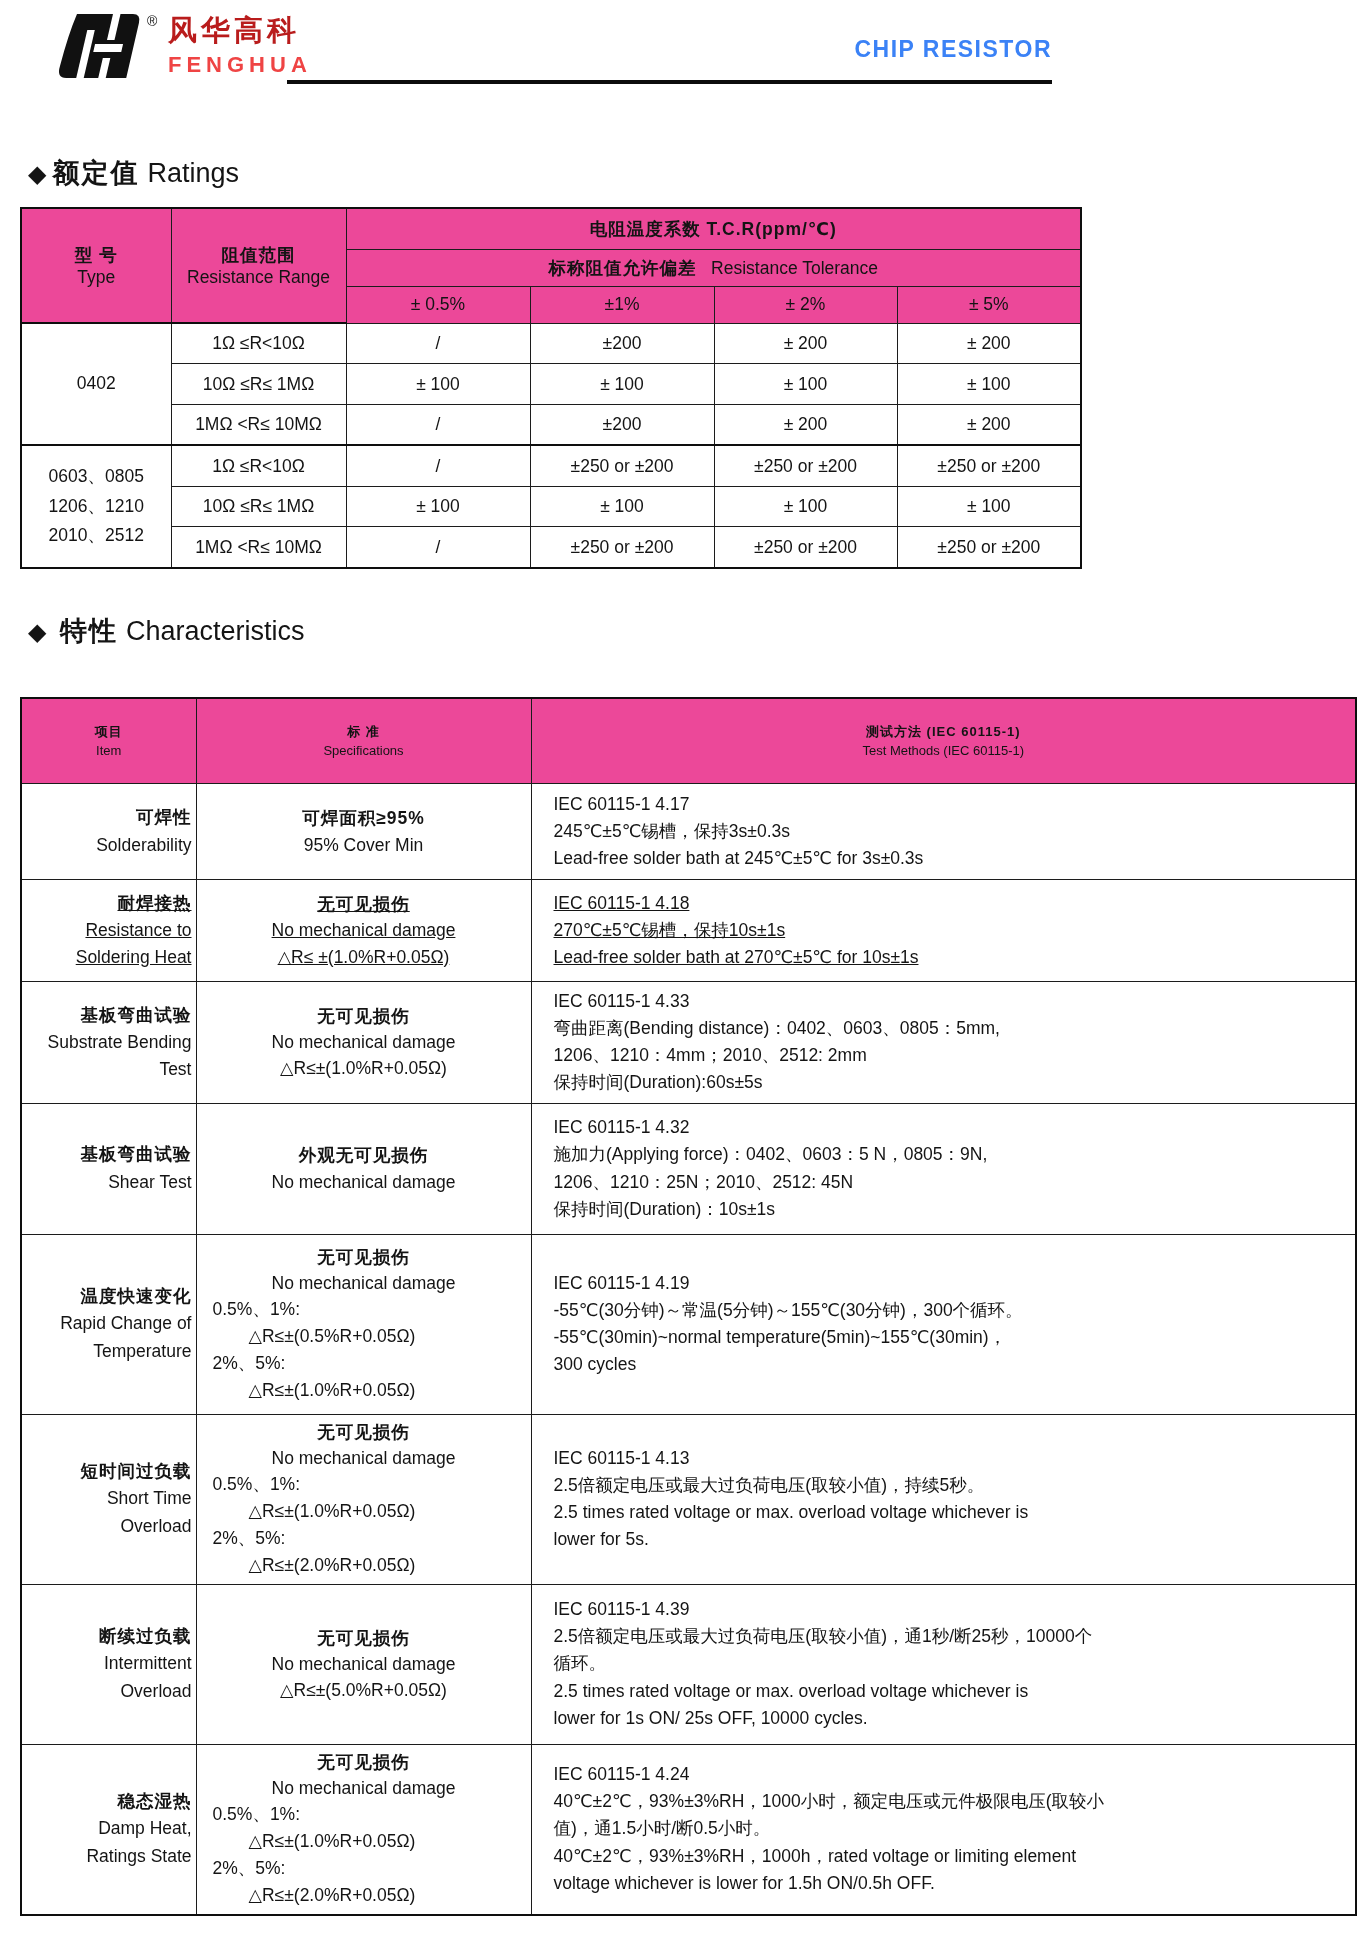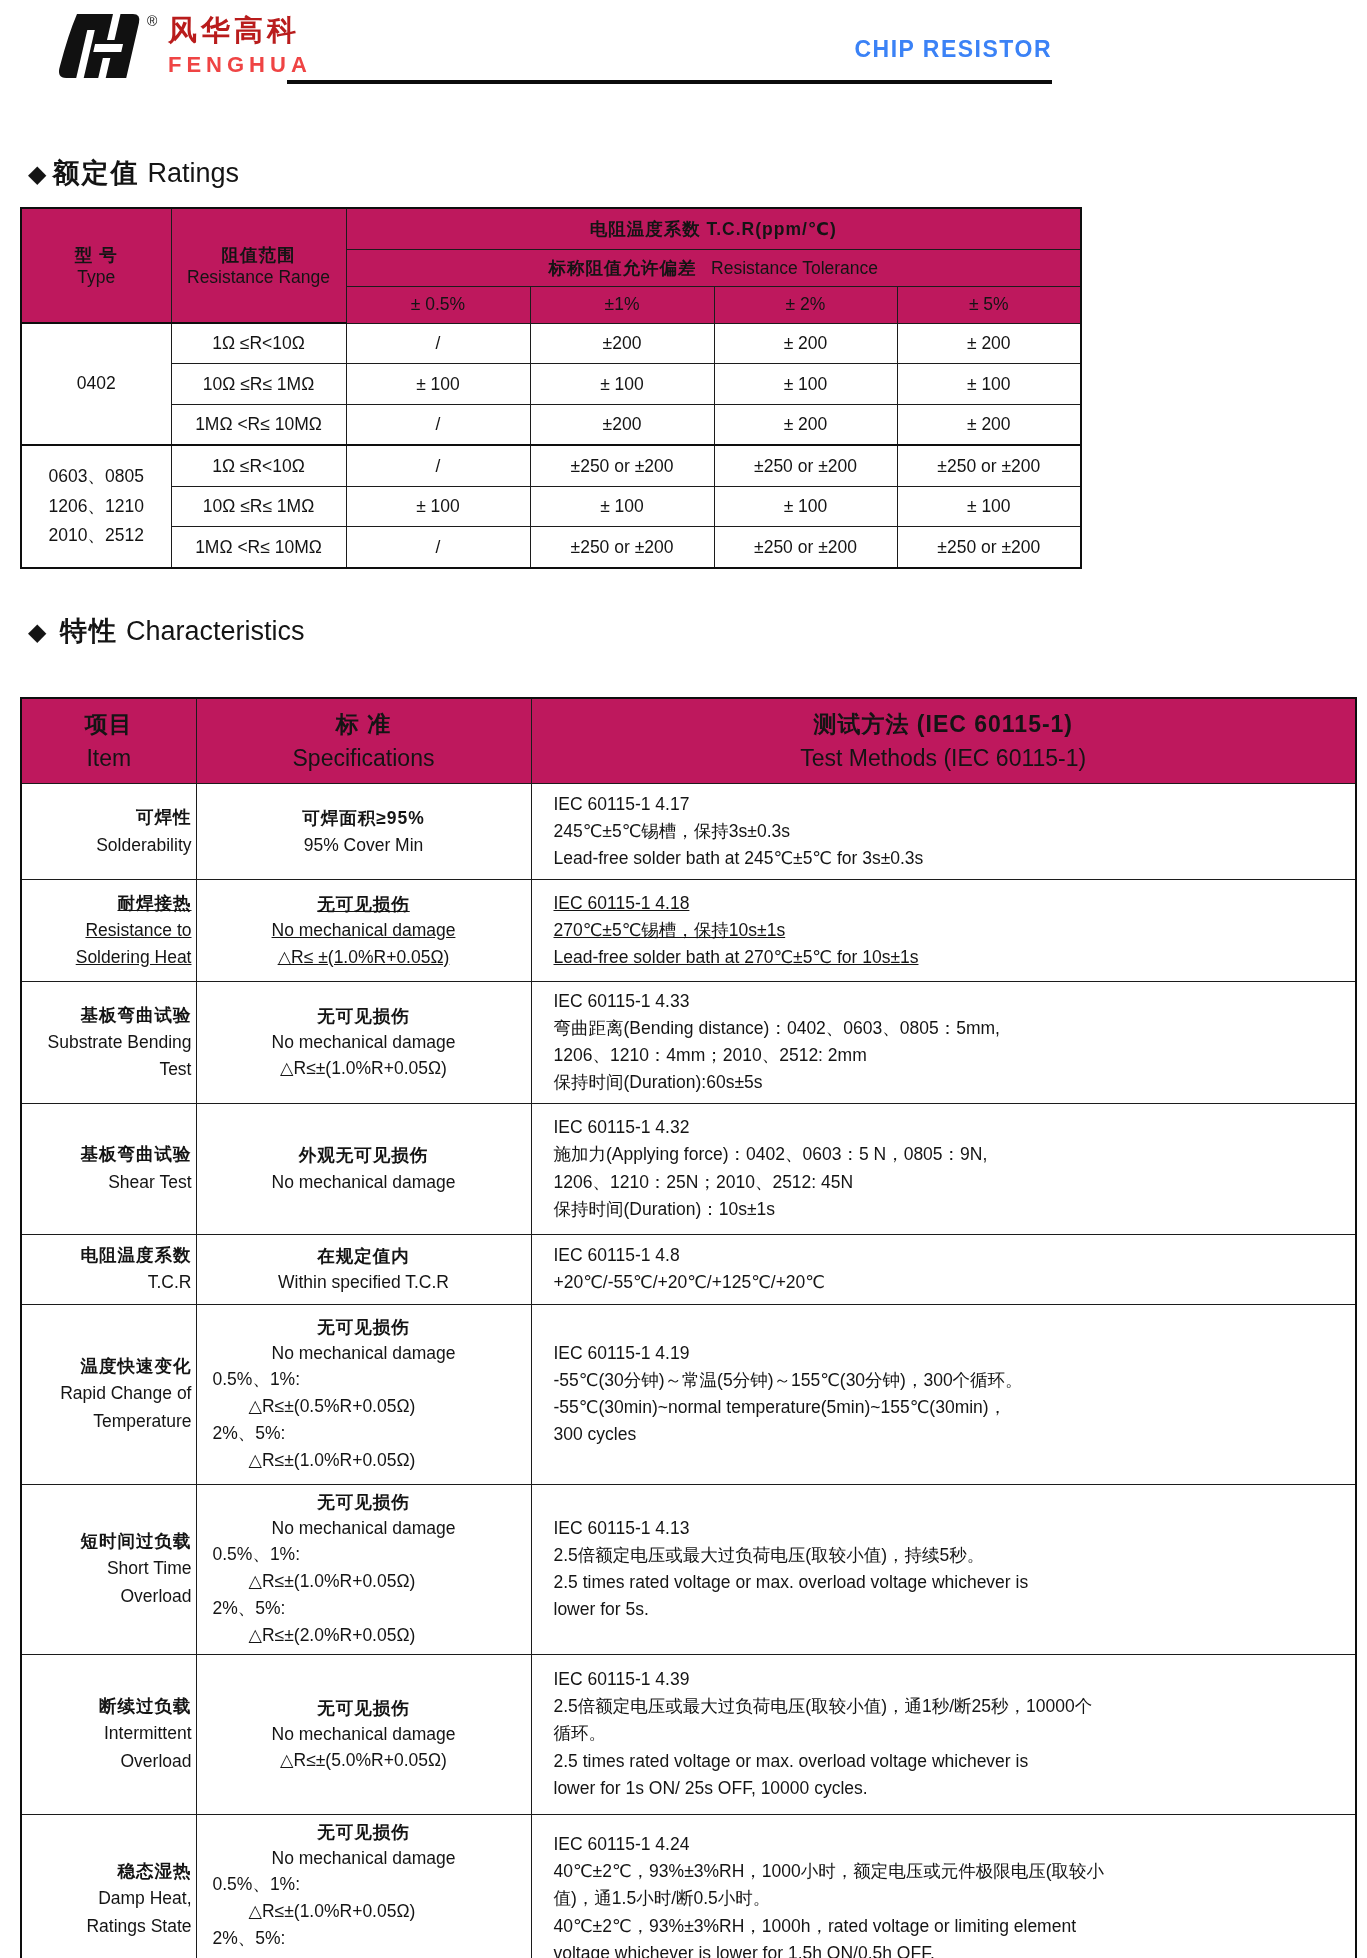--- a/index.html
+++ b/index.html
@@ -19,35 +19,35 @@
   
   .sec-heading{position:absolute;left:28px;font-size:27px;line-height:1;white-space:nowrap;}
   .sec-heading .dm{font-size:24px;margin-right:6px;}
   .sec-heading .cn{font-weight:bold;letter-spacing:2px;}
   .sec-heading .en{font-weight:normal;margin-left:8px;}
   #ratings-heading{top:160px;}
   #characteristics-heading{top:618px;}
   
   table{border-collapse:collapse;table-layout:fixed;}
   td,th{border:1.6px solid #1c1c1c;font-weight:normal;padding:2px 4px;overflow:hidden;}
-  th{background:#be185d;}
+  th{background:#ec4899;}
   .cjk{font-weight:bold;letter-spacing:1px;}
   
   #ratings-table{position:absolute;top:207px;left:20px;width:1060px;border:2.5px solid #0e0e0e;}
   #ratings-table th,#ratings-table td{text-align:center;font-size:17.5px;}
   #ratings-table .hrow1{height:41px;}
   #ratings-table .hrow2{height:37px;}
   #ratings-table .hrow3{height:37px;}
   #ratings-table tbody tr{height:40.8px;}
   #ratings-table .group-sep{border-top:2.5px solid #0e0e0e;}
   #ratings-table .hdr-bottom{border-bottom:2.2px solid #0e0e0e;}
   .type-cell{font-size:18px;line-height:1.7;}
   
   #char-table{position:absolute;top:697px;left:20px;width:1335px;border:2.5px solid #0e0e0e;}
-  #char-table th{font-size:23px;height:80px;line-height:1.5;margin-left:47px;}
+  #char-table th{font-size:13px;height:80px;line-height:1.5;margin-left:47px;}
   #char-table td{vertical-align:middle;font-size:17.5px;}
   #char-table td.item{text-align:right;line-height:1.55;}
   #char-table td.spec{padding:4px 6px;}
   #char-table td.spec .sc{text-align:center;line-height:1.5;}
   #char-table td.spec .sl{text-align:left;padding-left:10px;line-height:1.55;}
   #char-table td.spec .si{text-align:left;padding-left:46px;line-height:1.55;}
   #char-table td.method{padding:6px 20px 6px 22px;line-height:1.55;text-align:left;}
 </style>
 </head>
 <body>
@@ -215,28 +215,20 @@
         <td class="method"><span>IEC 60115-1 4.33</span><br><span>弯曲距离(Bending distance)：0402、0603、0805：5mm,</span><br><span>1206、1210：4mm；2010、2512: 2mm</span><br><span>保持时间(Duration):60s±5s</span></td>
       </tr>
       <tr style="height: 131px;">
         <td class="item"><span class="cjk">基板弯曲试验</span><br><span>Shear Test</span></td>
         <td class="spec">
           <div class="sc cjk">外观无可见损伤</div>
           <div class="sc">No mechanical damage</div>
         </td>
         <td class="method"><span>IEC 60115-1 4.32</span><br><span>施加力(Applying force)：0402、0603：5 N，0805：9N,</span><br><span>1206、1210：25N；2010、2512: 45N</span><br><span>保持时间(Duration)：10s±1s</span></td>
       </tr>
-      <tr style="height: 70px;">
-        <td class="item"><span class="cjk">电阻温度系数</span><br><span>T.C.R</span></td>
-        <td class="spec">
-          <div class="sc cjk">在规定值内</div>
-          <div class="sc">Within specified T.C.R</div>
-        </td>
-        <td class="method"><span>IEC 60115-1 4.8</span><br><span>+20℃/-55℃/+20℃/+125℃/+20℃</span></td>
-      </tr>
       <tr style="height: 180px;">
         <td class="item"><span class="cjk">温度快速变化</span><br><span>Rapid Change of</span><br><span>Temperature</span></td>
         <td class="spec">
           <div class="sc cjk">无可见损伤</div>
           <div class="sc">No mechanical damage</div>
           <div class="sl">0.5%、1%:</div>
           <div class="si">△R≤±(0.5%R+0.05Ω)</div>
           <div class="sl">2%、5%:</div>
           <div class="si">△R≤±(1.0%R+0.05Ω)</div>
         </td>

